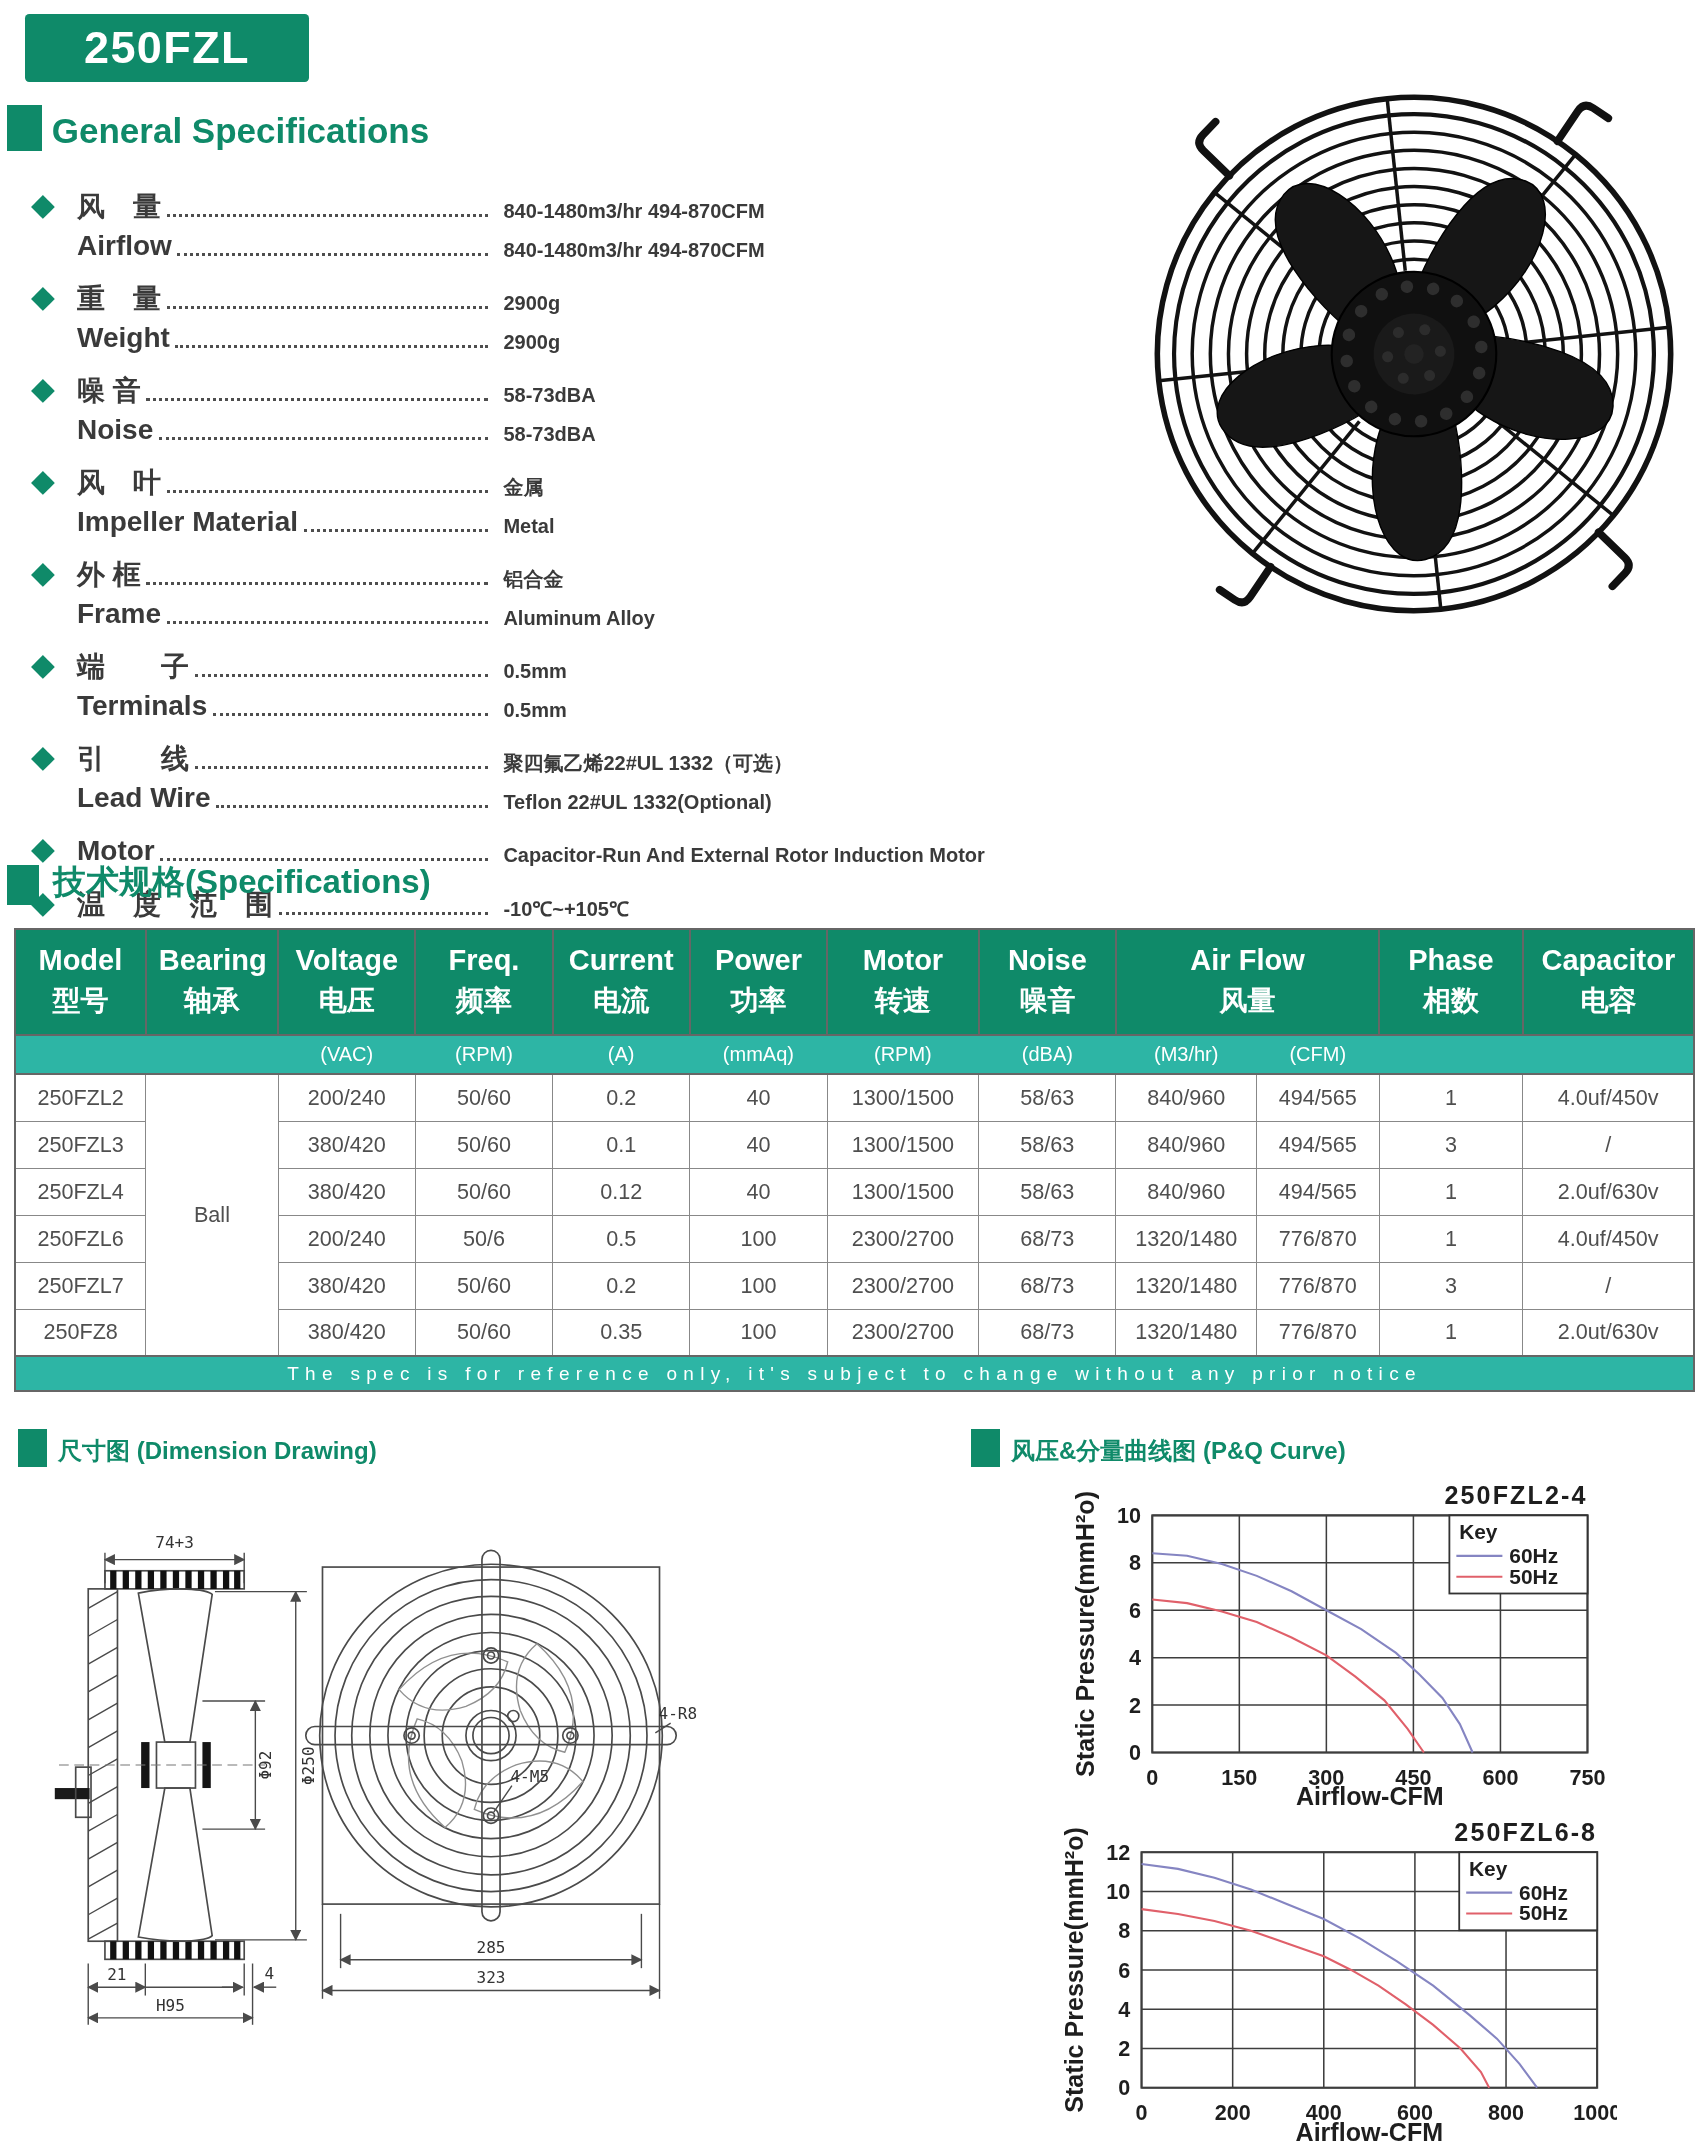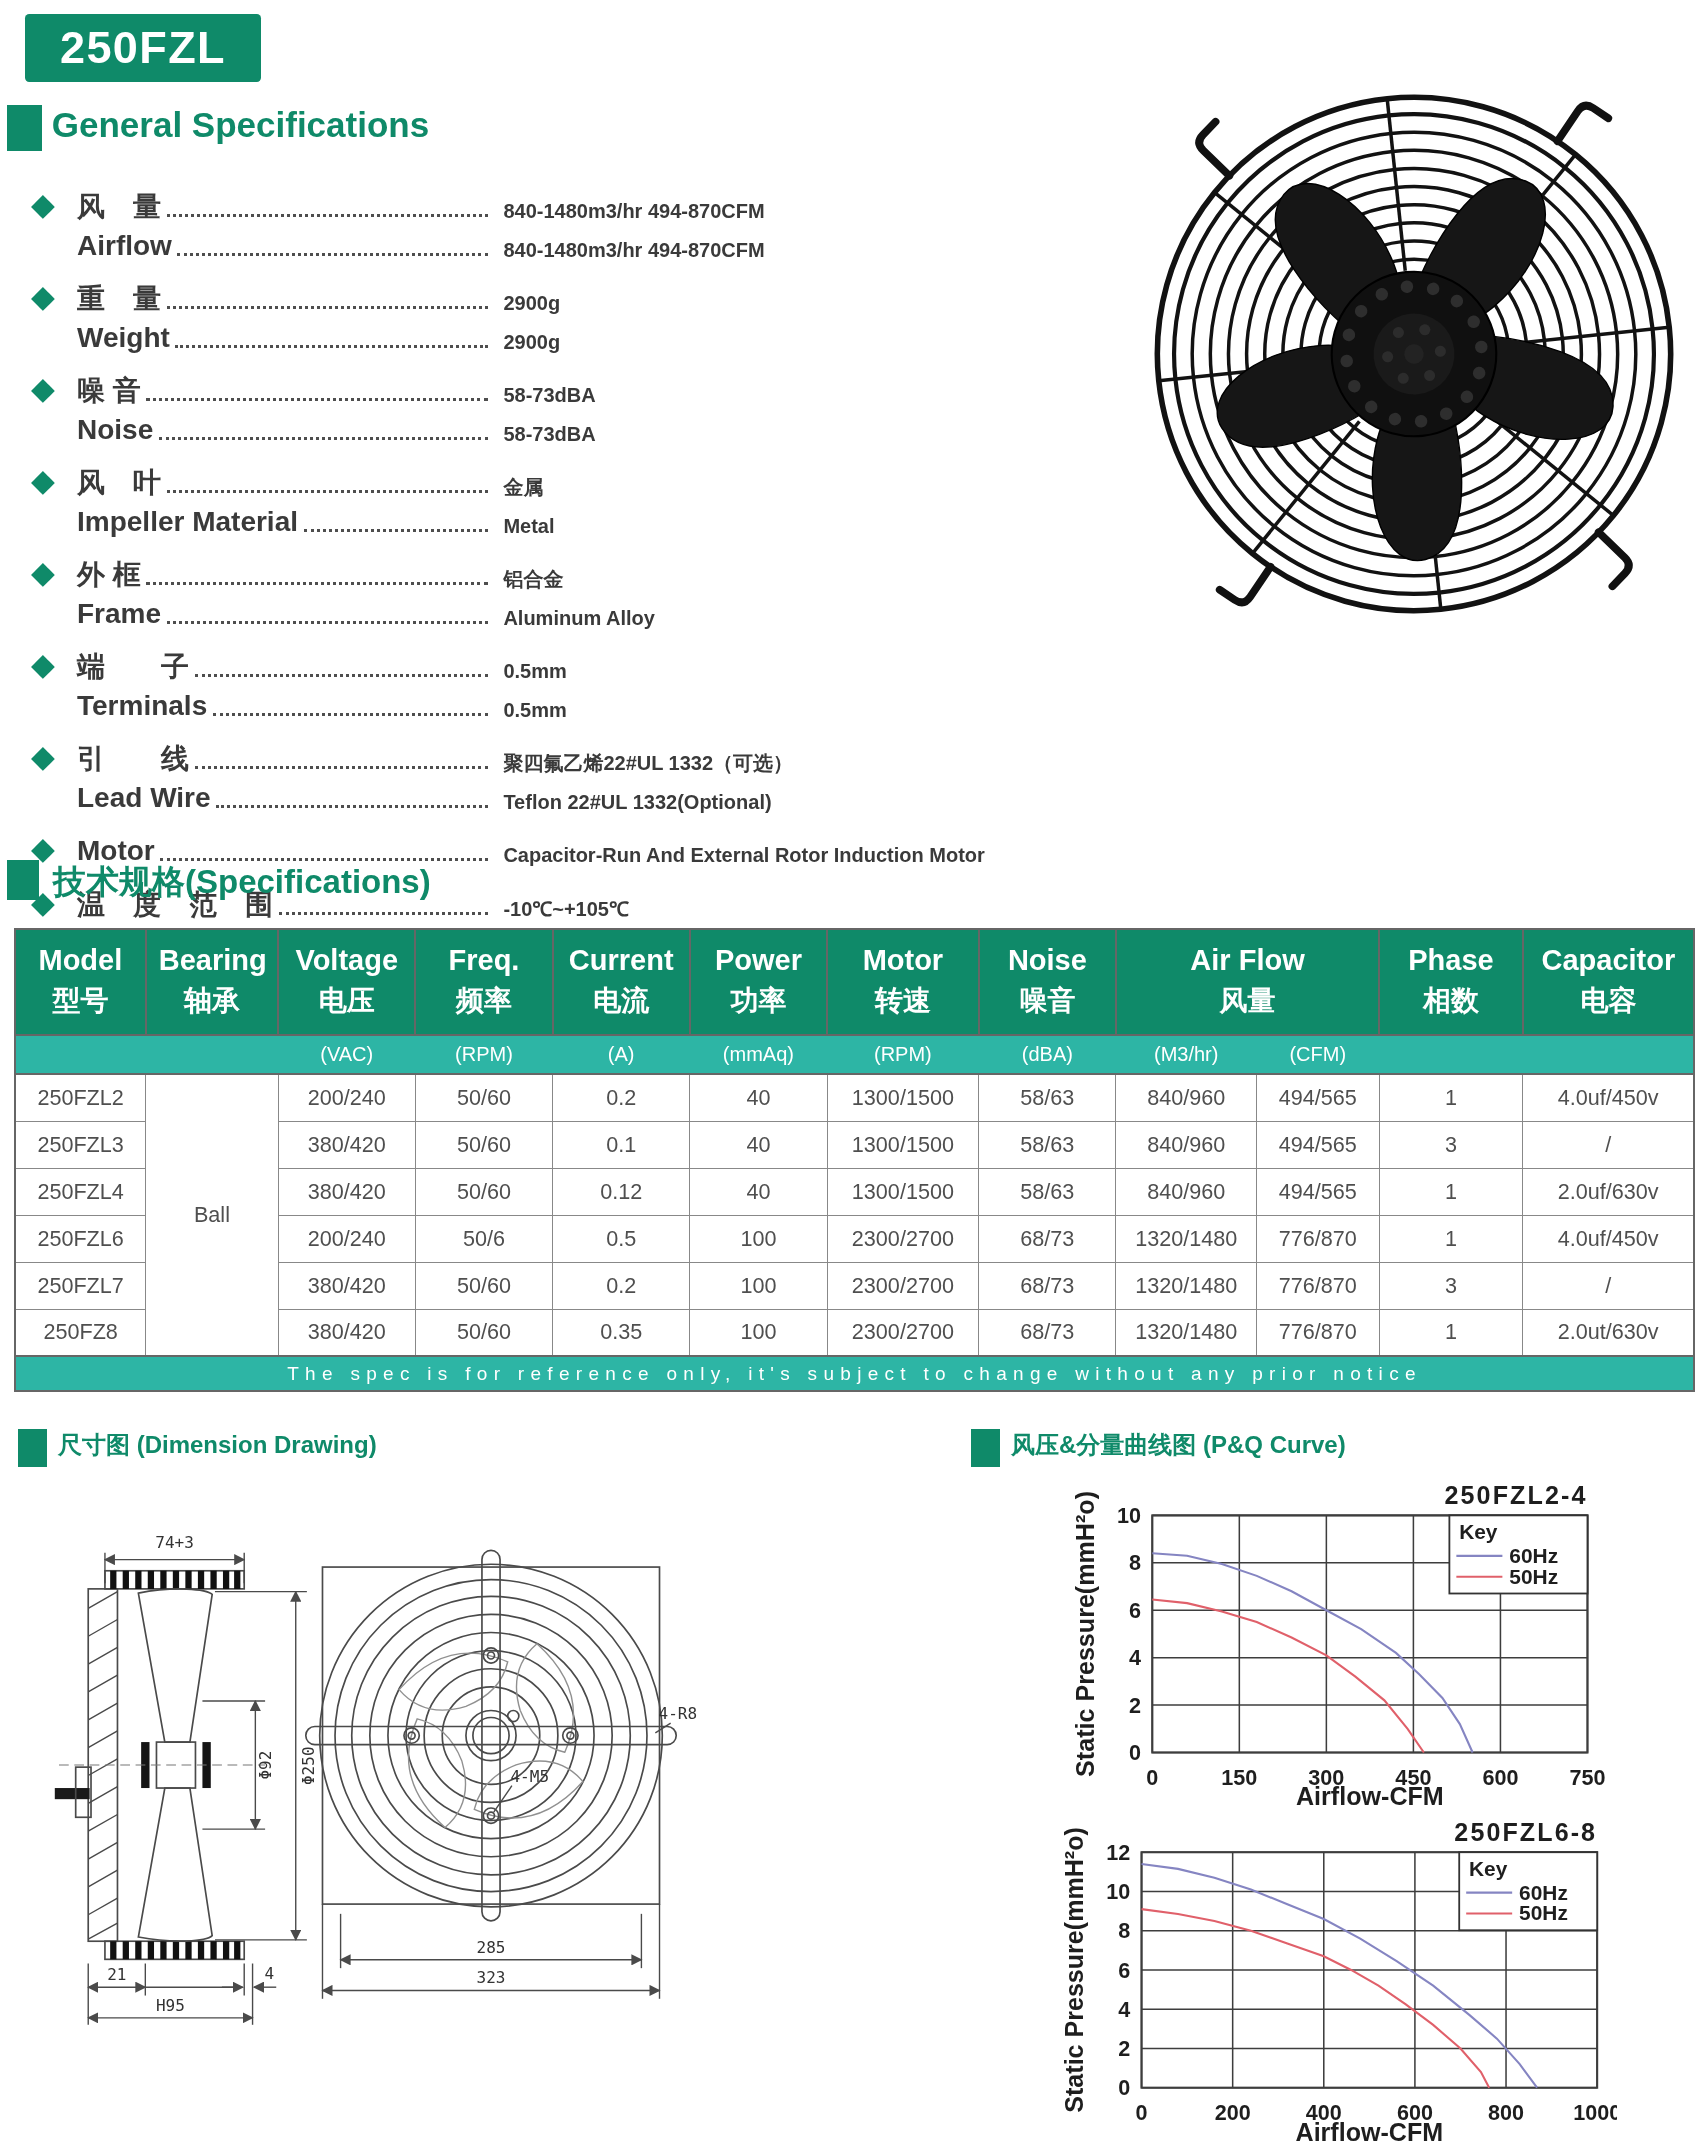--- a/index.html
+++ b/index.html
@@ -1,23 +1,23 @@
 <!DOCTYPE html>
 <html style="font-size:11px"><head>
 <meta charset="utf-8">
 <style>
   :root{ --green:#0f8a69; --teal:#2db5a5; }
   *{margin:0;padding:0;box-sizing:border-box}
   html,body{background:#fff}
   body{width:1707px;height:2151px;position:relative;font-family:"Liberation Sans",sans-serif;color:#3a3a3a;overflow:hidden}
 
-  .badge{position:absolute;left:25px;top:14px;width:236px;height:68px;background:var(--green);color:#fff;
+  .badge{position:absolute;left:25px;top:14px;width:284px;height:68px;background:var(--green);color:#fff;
          font-size:45px;font-weight:700;display:flex;align-items:center;justify-content:center;border-radius:4.2px;letter-spacing:1.4px}
 
-  .sec-head{display:flex;align-items:flex-start;position:absolute}
+  .sec-head{display:flex;align-items:flex-end;position:absolute}
   .sq{background:var(--green);display:inline-block;flex:0 0 auto}
   .sec-title{color:var(--green);font-weight:700;white-space:nowrap}
   #h-general{left:7px;top:105px}
   #h-general .sq{width:35px;height:46px;margin-right:9.8px}
   #h-general .sec-title{font-size:35px}
   #h-specs{left:7px;top:860px}
   #h-specs .sq{width:32px;height:40px;margin-right:14px}
   #h-specs .sec-title{font-size:33px}
   #h-dim{left:18px;top:1429px}
   #h-pq{left:971px;top:1429px}

